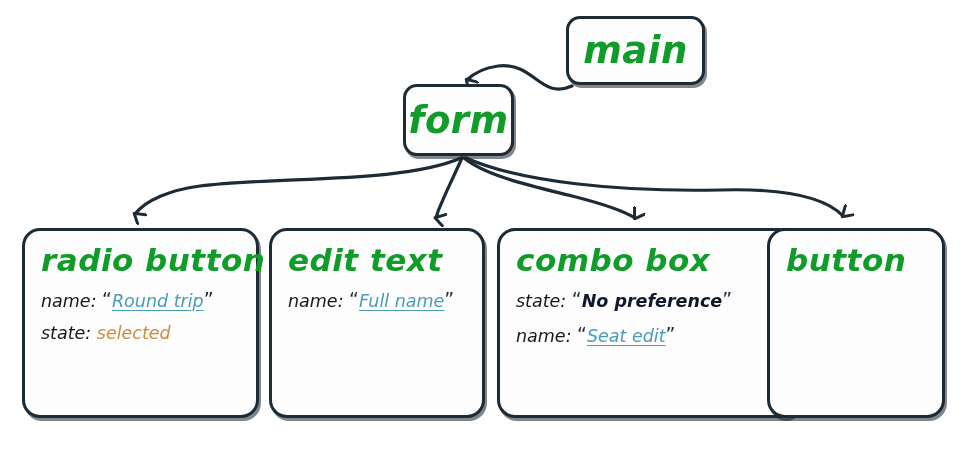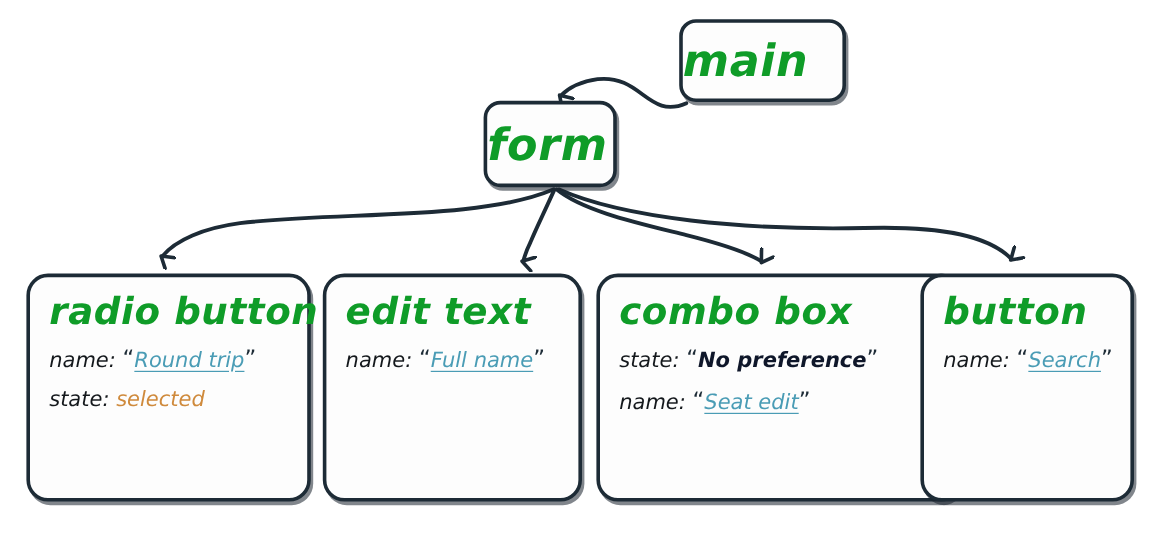--- a/index.html
+++ b/index.html
@@ -32,21 +32,21 @@
     box-sizing: border-box;
     background: #fdfdfd;
     border: 3px solid #1d2b36;
     border-radius: 18px;
     box-shadow: 2px 3px 0 rgba(25,35,45,0.55);
   }
   .node-sm {
     border-radius: 14px;
     display: flex;
     align-items: center;
-    justify-content: flex-start;
+    justify-content: center;
   }
   .node-title {
     color: #0f9c28;
     font-family: "DejaVu Sans", sans-serif;
     font-style: italic;
     font-weight: 700;
     letter-spacing: 0.5px;
     white-space: nowrap;
   }
   .title-sm {
@@ -162,20 +162,16 @@
       <div class="prop">
         <span class="prop-key">name:</span>
         <span class="q">“</span><span class="v-name">Seat edit</span><span class="q">”</span>
       </div>
     </div>
   </div>
 
   <div class="node" style="left:767px; top:228px; width:178px; height:190px;">
     <div class="leaf-body">
       <div class="node-title title-leaf">button</div>
-      <div class="prop">
-        <span class="prop-key">name:</span>
-        <span class="q">“</span><span class="v-name">Search</span><span class="q">”</span>
-      </div>
     </div>
   </div>
 
 </div>
 
 </body></html>

